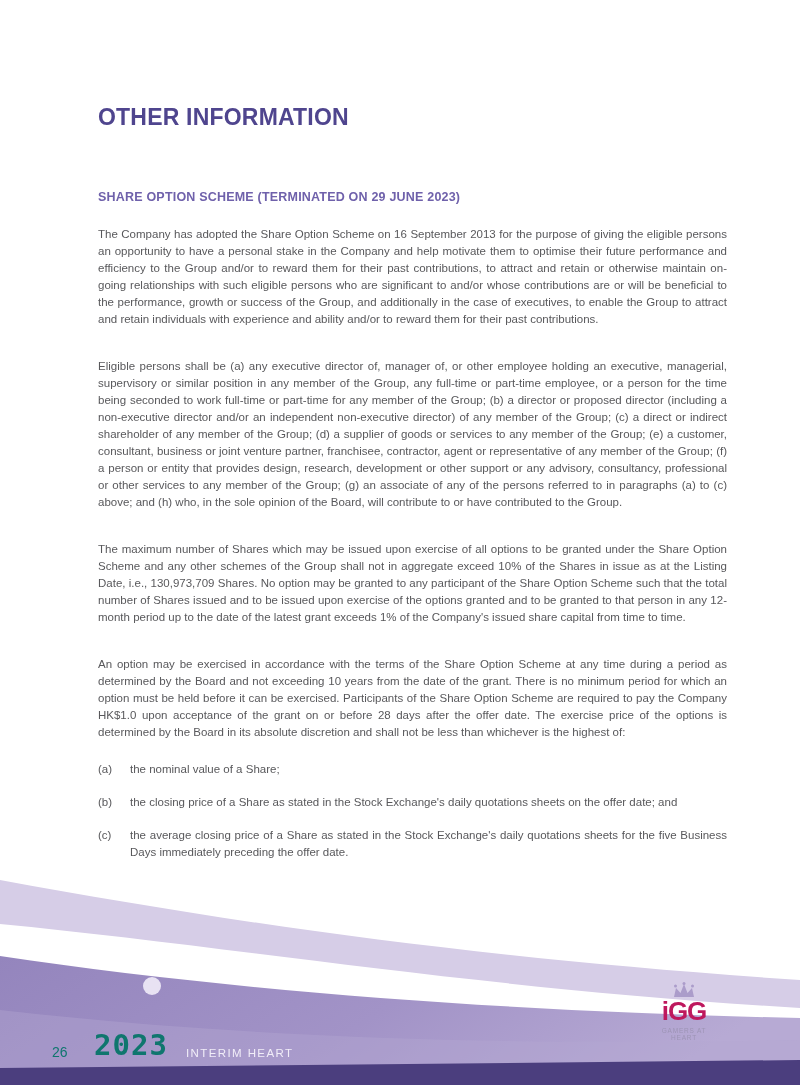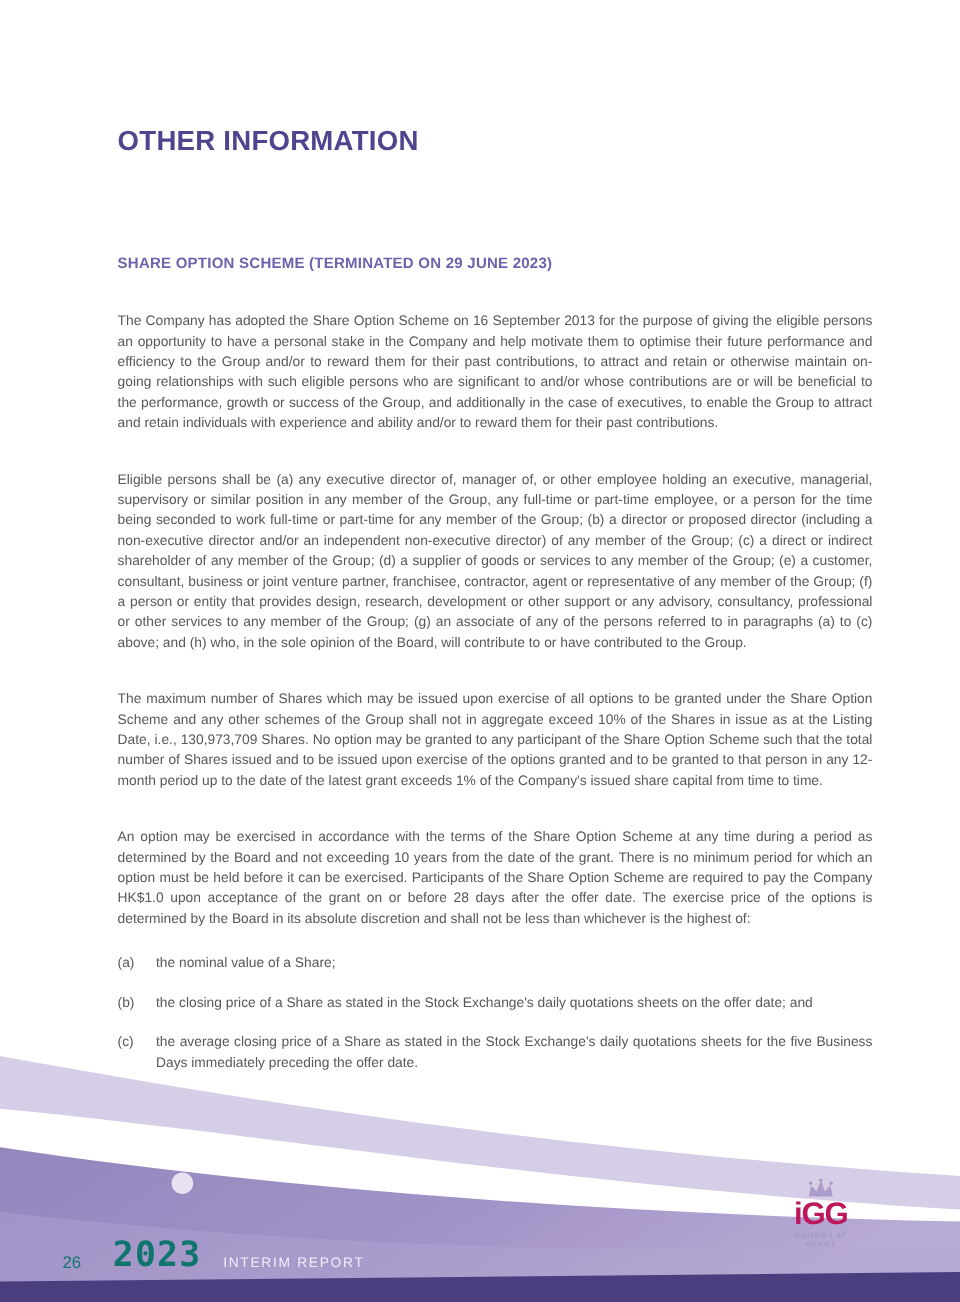--- a/index.html
+++ b/index.html
@@ -22,35 +22,35 @@
   }
 
   .main-heading {
     font-size: 23px;
     font-weight: 700;
     color: #4f458e;
     letter-spacing: 0.2px;
   }
 
   .section-heading {
-    margin-top: 81px;
+    margin-top: 59px;
     font-size: 12.5px;
     font-weight: 700;
     color: #6f61ab;
     letter-spacing: 0.2px;
   }
 
   .body-par {
     margin-top: 30px;
     font-size: 11.5px;
     line-height: 17px;
     color: #58585b;
     text-align: justify;
   }
-  .body-par.first { margin-top: 34px; }
+  .body-par.first { margin-top: 22px; }
 
   .opt-list { margin-top: 20px; }
   .list-item {
     display: flex;
     margin-top: 16px;
     font-size: 11.5px;
     line-height: 17px;
     color: #58585b;
   }
   .list-item .marker {
@@ -166,21 +166,21 @@
     <path d="M0,150 C250,178 500,186 800,180 L800,225 L0,225 Z" fill="#b5a8d3" opacity="0.4"></path>
 
     <path d="M0,208 L800,200 L800,225 L0,225 Z" fill="#4b3e7e"></path>
 
     <circle cx="152" cy="126" r="9" fill="#ece7f5" opacity="0.95"></circle>
     <circle cx="131" cy="101" r="2.5" fill="#ffffff" opacity="0.9"></circle>
   </svg>
 
   <span class="footer-text footer-page-number">26</span>
   <span class="footer-text footer-year">2023</span>
-  <span class="footer-text footer-report">INTERIM REPORT</span>
+  <span class="footer-text footer-report">INTERIM HEART</span>
 
   <div class="logo">
     <svg class="crown" width="26" height="16" viewBox="0 0 26 16">
       <path d="M3,15 L5,6 L9.5,11 L13,2 L16.5,11 L21,6 L23,15 Z" fill="#ab9cca"></path>
       <circle cx="4.5" cy="4" r="1.5" fill="#ab9cca"></circle>
       <circle cx="13" cy="1.5" r="1.5" fill="#ab9cca"></circle>
       <circle cx="21.5" cy="4" r="1.5" fill="#ab9cca"></circle>
     </svg>
     <div class="logo-word">iGG</div>
     <div class="logo-tagline">GAMERS AT HEART</div>

